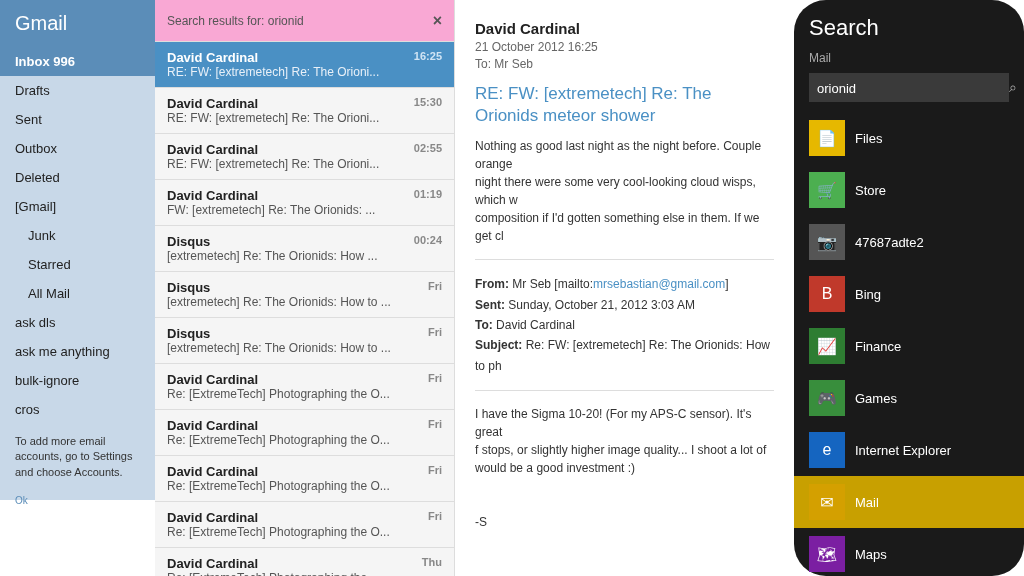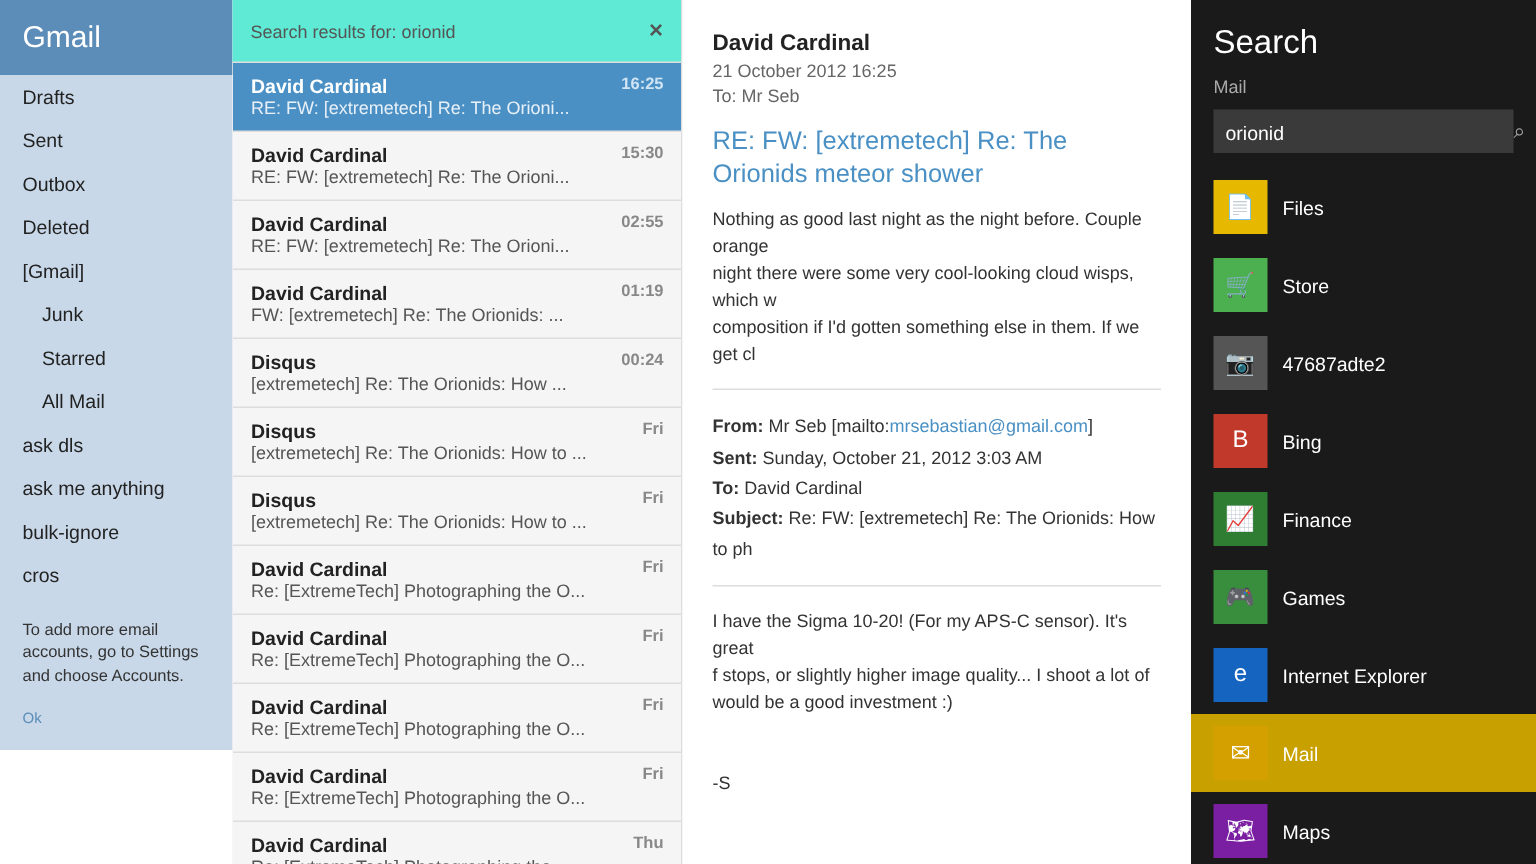--- a/index.html
+++ b/index.html
@@ -56,21 +56,21 @@
     #search-results {
       width: 300px;
       min-width: 300px;
       background: #f0f0f0;
       height: 576px;
       display: flex;
       flex-direction: column;
       border-right: 1px solid #ddd;
     }
     #search-results .results-header {
-      background: #5eead4;
+      background: #f9a8d4;
       padding: 10px 12px;
       font-size: 12px;
       color: #555;
       display: flex;
       align-items: center;
       justify-content: space-between;
       border-bottom: 1px solid #ddd;
       height: 42px;
     }
     #search-results .results-header .close-btn {
@@ -156,20 +156,21 @@
     #email-content .meta-label { font-weight: bold; }
 
     
     #right-panel {
       width: 230px;
       min-width: 230px;
       background: #1a1a1a;
       height: 576px;
       display: flex;
       flex-direction: column;
+      border-radius: 32px;
     }
     #right-panel .panel-title {
       color: white;
       font-size: 22px;
       font-weight: 300;
       padding: 15px 15px 5px 15px;
     }
     #right-panel .panel-subtitle {
       color: #aaa;
       font-size: 12px;
@@ -221,20 +222,21 @@
     }
 
     .app-items-list { overflow-y: auto; flex: 1; }
   </style>
 </head>
 <body>
 
 <div id="sidebar">
   <div class="app-title">Gmail</div>
   <div id="nav-list">
+      <div class="nav-item active">Inbox 996</div>
       <div class="nav-item">Drafts</div>
       <div class="nav-item">Sent</div>
       <div class="nav-item">Outbox</div>
       <div class="nav-item">Deleted</div>
       <div class="nav-item">[Gmail]</div>
       <div class="nav-item sub">Junk</div>
       <div class="nav-item sub">Starred</div>
       <div class="nav-item sub">All Mail</div>
       <div class="nav-item">ask dls</div>
       <div class="nav-item">ask me anything</div>

